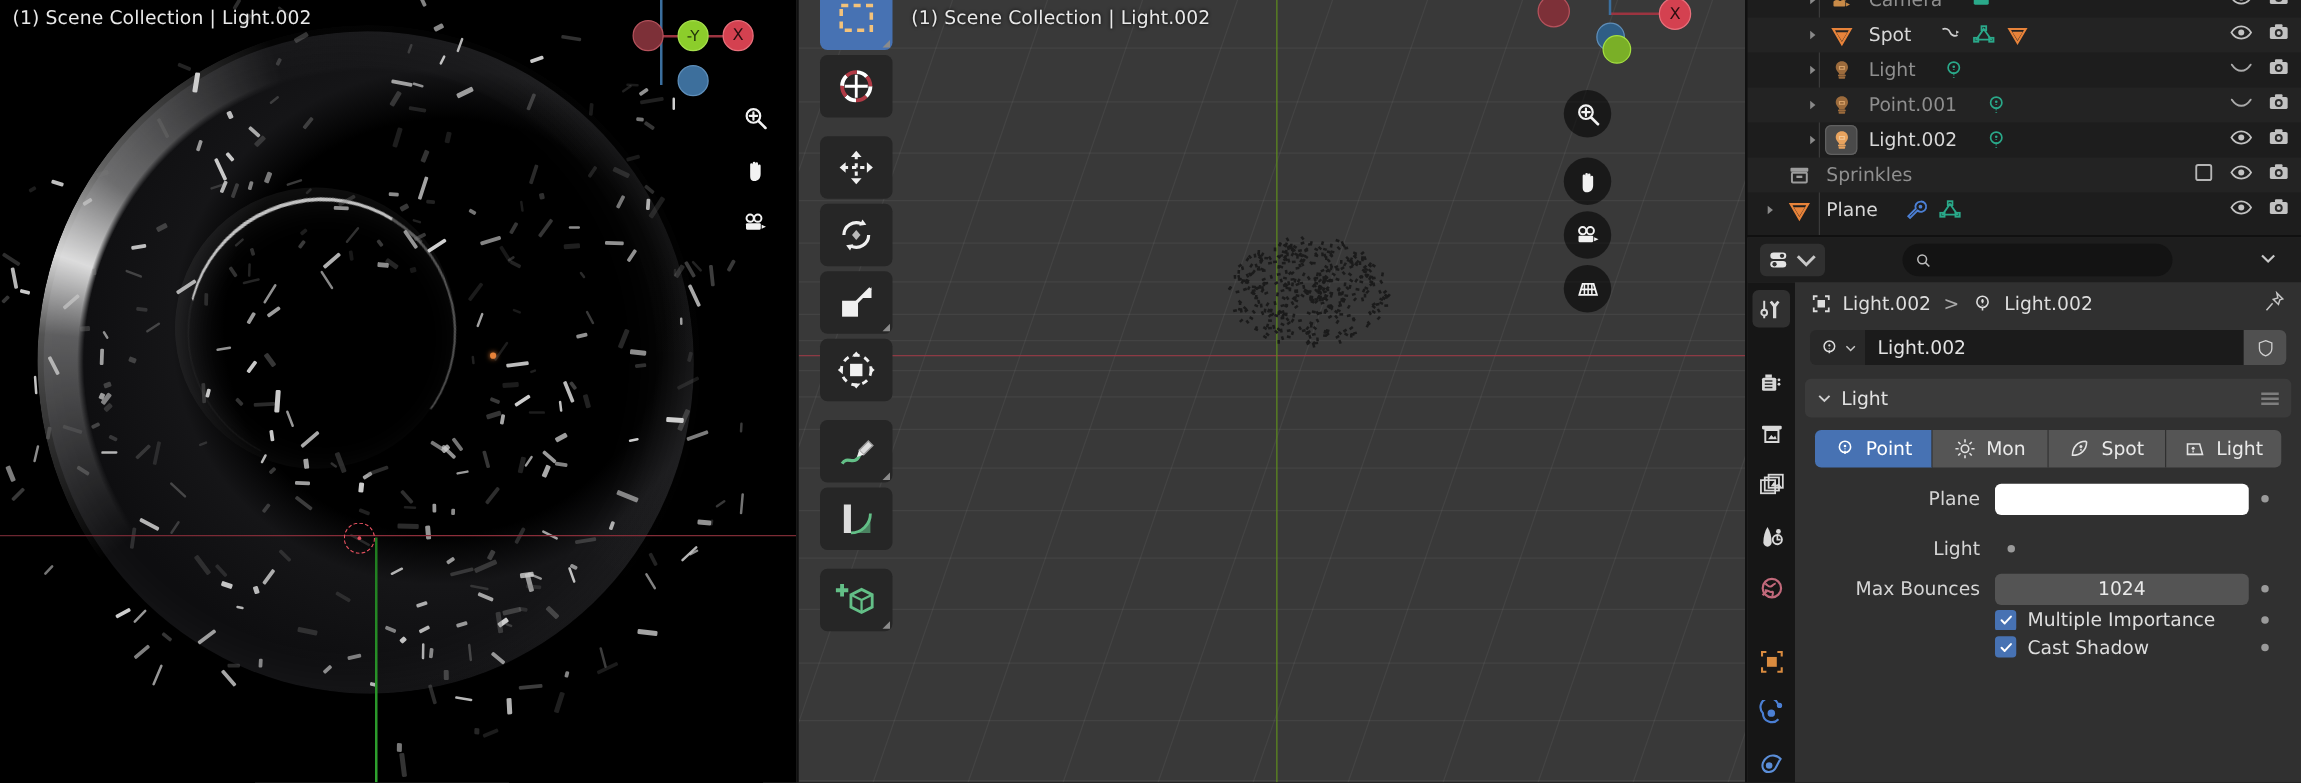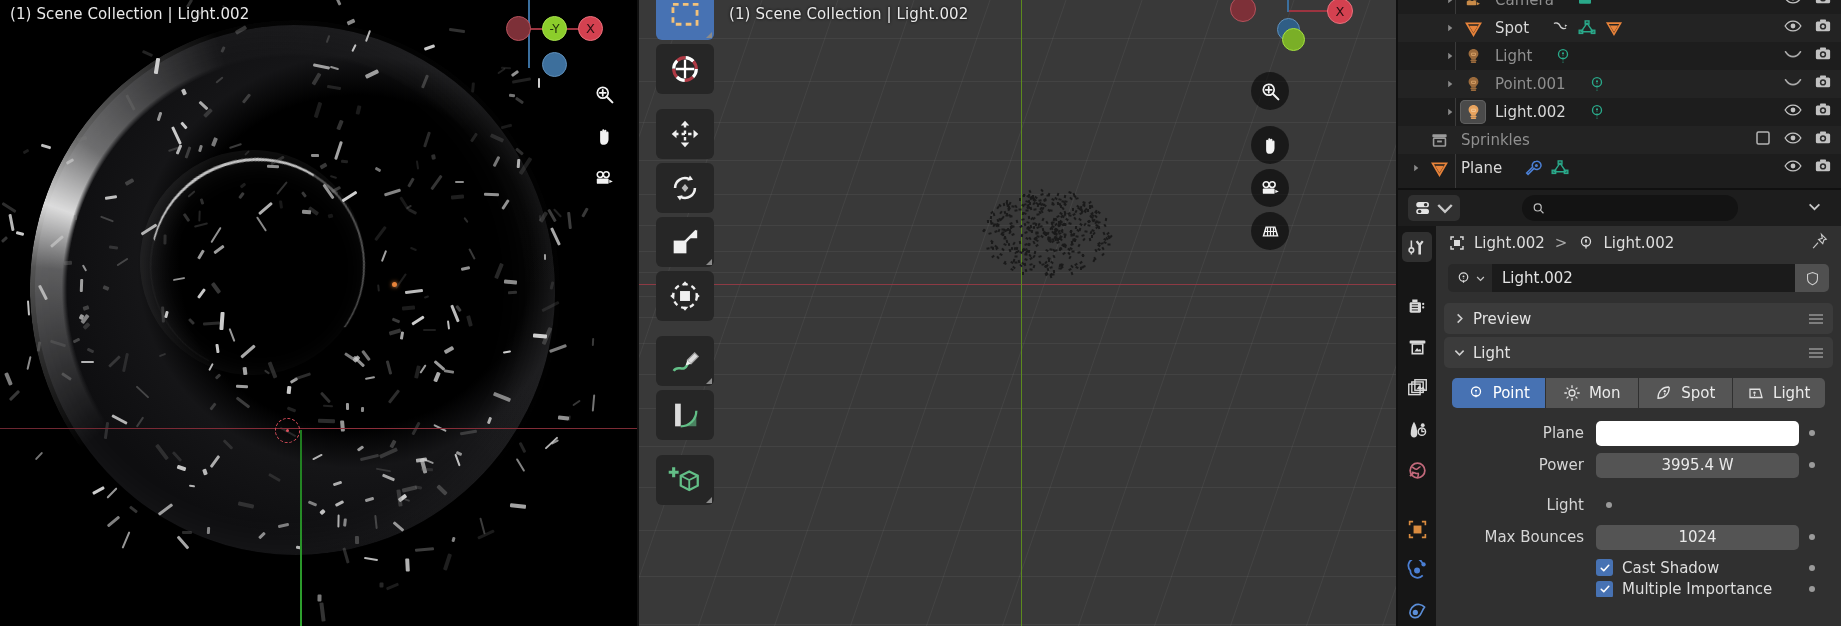--- a/index.html
+++ b/index.html
@@ -1619,31 +1619,20 @@
                 </svg>
             </div>
             <div class="id-field">Light.002</div>
             <div class="shield">
               <svg viewBox="0 0 24 24">
                   <path d="M12 3.5l7 2.6v6.4c0 4-3 7-7 8.2-4-1.2-7-4.2-7-8.2V6.1z"></path>
                 </svg>
             </div>
           </div>
 
-          <div class="panel-head">
-            <svg class="tri" viewBox="0 0 12 12">
-                <path d="M4 1.5L8.5 6 4 10.5" fill="none" stroke="#cfcfcf" stroke-width="1.7"></path>
-              </svg>
-            <span>Preview</span>
-            <span class="grip">
-                <i></i>
-                <i></i>
-                <i></i>
-              </span>
-          </div>
 
           <div class="panel-head">
             <svg class="tri" viewBox="0 0 12 12">
                 <path d="M1.5 4L6 8.5 10.5 4" fill="none" stroke="#cfcfcf" stroke-width="1.7"></path>
               </svg>
             <span>Light</span>
             <span class="grip">
                 <i></i>
                 <i></i>
                 <i></i>
@@ -1688,65 +1677,58 @@
             </div>
 
             <div id="light-fields">
                 <div class="field-row">
                   <span class="field-label">Plane</span>
                   <span class="field-ctl color"></span>
                   <span class="anim-dot">
                     <i></i>
                   </span>
                 </div>
-                <div class="field-row">
-                  <span class="field-label">Power</span>
-                  <span class="field-ctl">3995.4 W</span>
-                  <span class="anim-dot">
-                    <i></i>
-                  </span>
-                </div>
                 <div class="field-row" style="margin-top: 10px;">
                   <span class="field-label">Light</span>
                   <span class="anim-dot">
                     <i></i>
                   </span>
                 </div>
                 <div class="field-row">
                   <span class="field-label">Max Bounces</span>
                   <span class="field-ctl">1024</span>
                   <span class="anim-dot">
                     <i></i>
                   </span>
                 </div>
               </div>
             <div id="light-checks">
+                <div class="check-row clipped">
+                  <span class="pad"></span>
+                  <span class="cbox">
+                    <svg viewBox="0 0 24 24">
+                      <path d="M4.5 12.5l5 5 10-11" fill="none" stroke="#ffffff" stroke-width="3.2" stroke-linecap="round" stroke-linejoin="round"></path>
+                    </svg>
+                  </span>
+                  <span class="check-lbl">Multiple Importance</span>
+                  <span class="anim-dot">
+                    <i></i>
+                  </span>
+                </div>
                 <div class="check-row">
                   <span class="pad"></span>
                   <span class="cbox">
                     <svg viewBox="0 0 24 24">
                       <path d="M4.5 12.5l5 5 10-11" fill="none" stroke="#ffffff" stroke-width="3.2" stroke-linecap="round" stroke-linejoin="round"></path>
                     </svg>
                   </span>
                   <span class="check-lbl">Cast Shadow</span>
                   <span class="anim-dot">
                     <i></i>
                   </span>
                 </div>
-                <div class="check-row clipped">
-                  <span class="pad"></span>
-                  <span class="cbox">
-                    <svg viewBox="0 0 24 24">
-                      <path d="M4.5 12.5l5 5 10-11" fill="none" stroke="#ffffff" stroke-width="3.2" stroke-linecap="round" stroke-linejoin="round"></path>
-                    </svg>
-                  </span>
-                  <span class="check-lbl">Multiple Importance</span>
-                  <span class="anim-dot">
-                    <i></i>
-                  </span>
-                </div>
               </div>
           </div>
         </div>
       </div>
     </div>
   </div>
 </div>
 
 </body></html>

